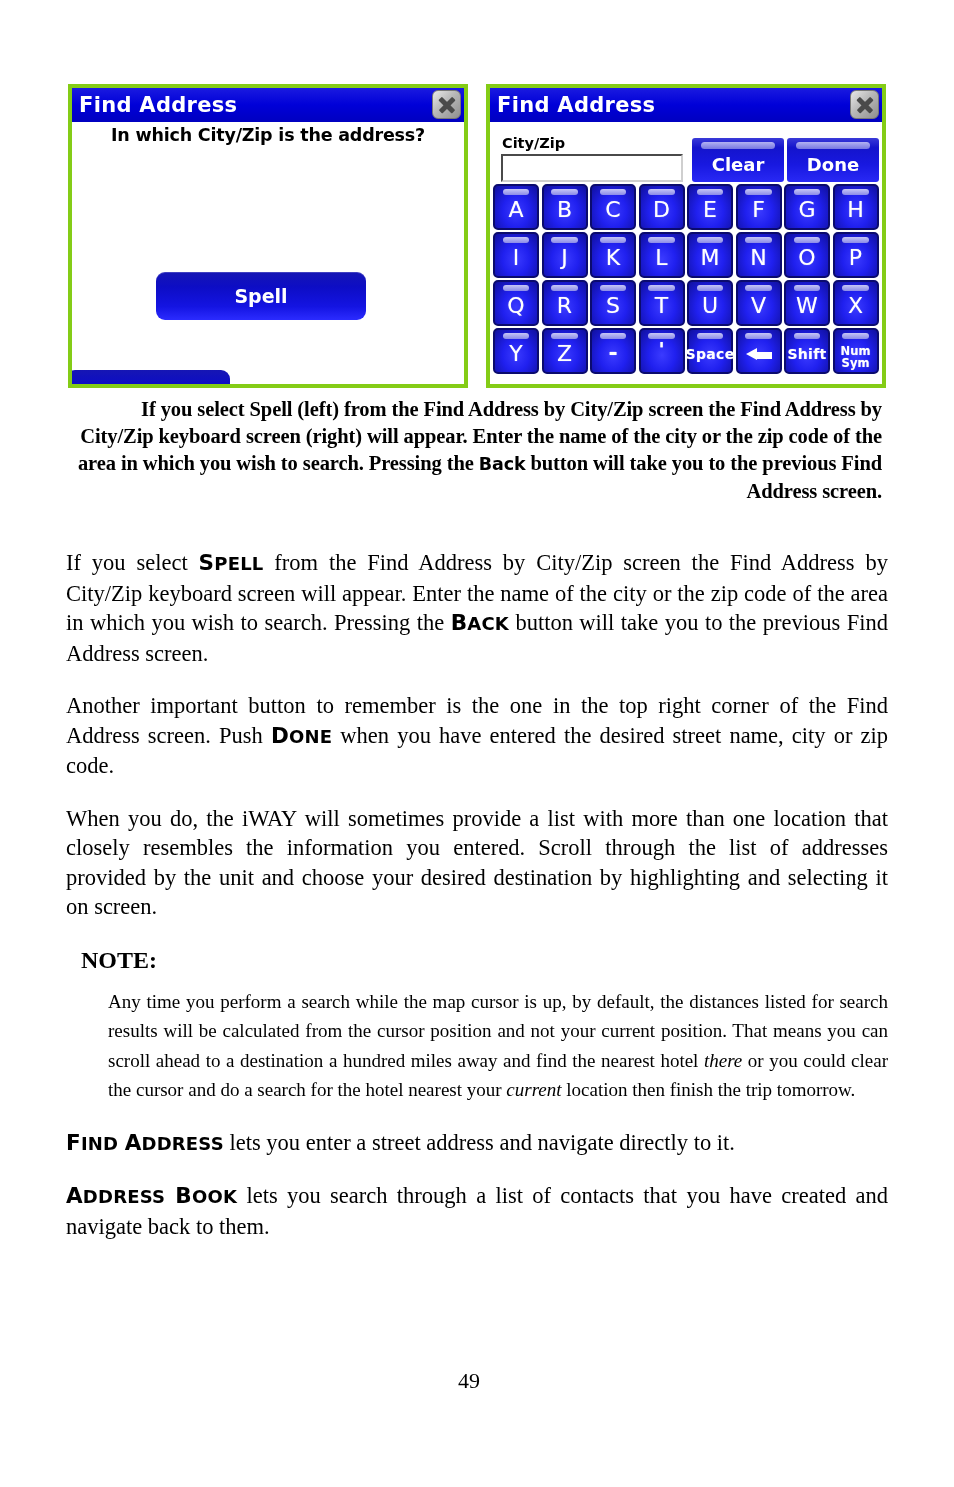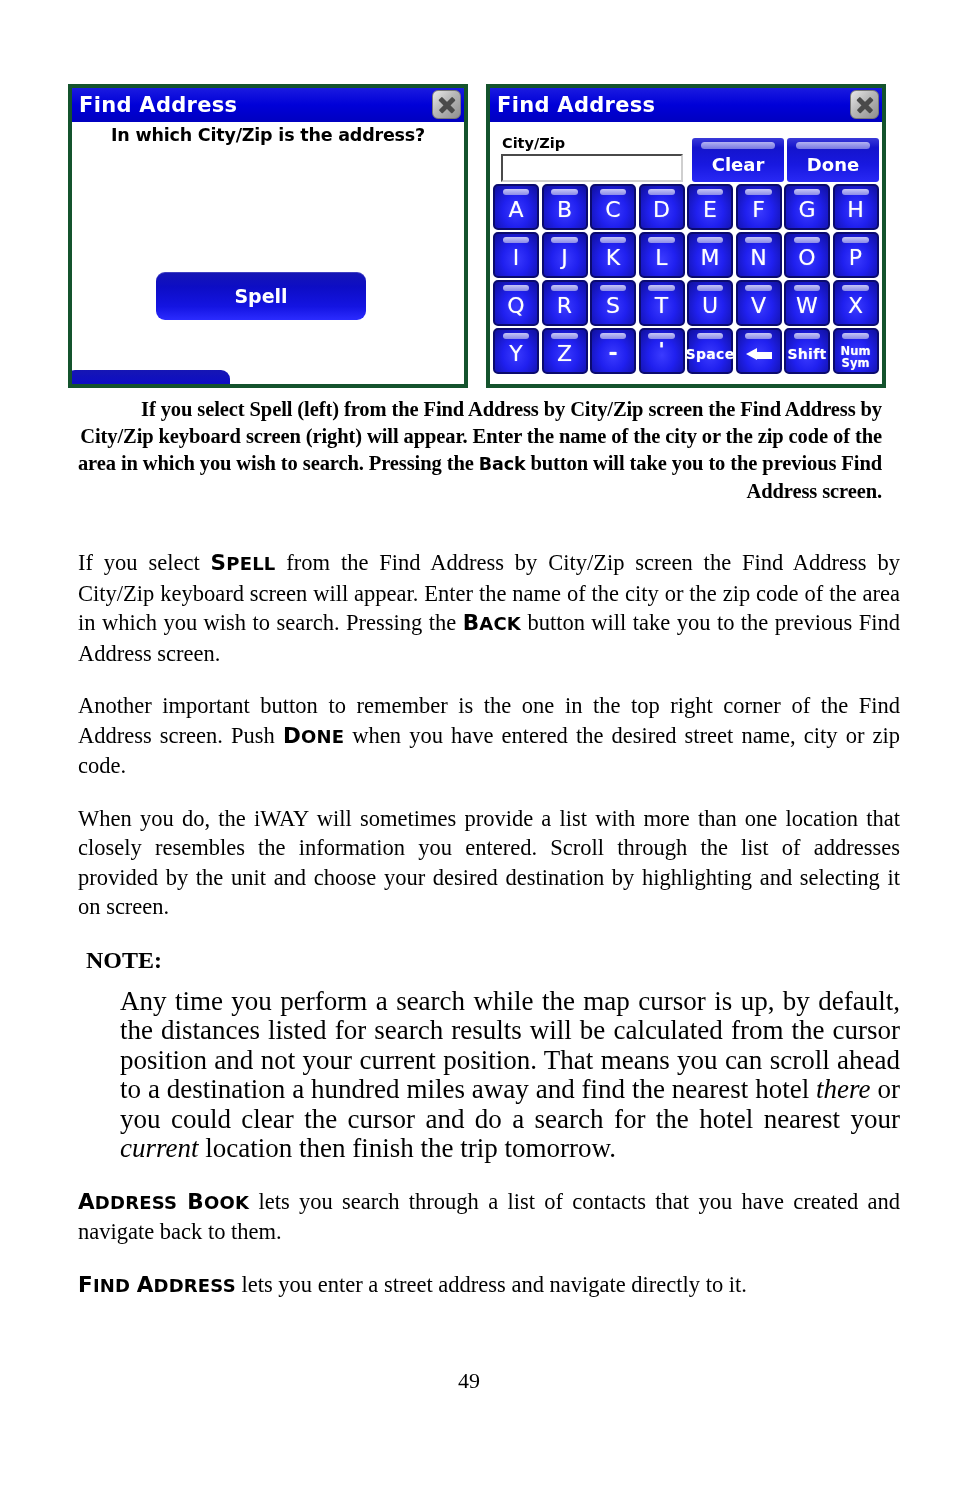--- a/index.html
+++ b/index.html
@@ -30,21 +30,21 @@
     top: 84px;
     width: 818px;
     height: 304px;
     display: flex;
     justify-content: space-between;
   }
 
   .device-screen {
     width: 400px;
     height: 304px;
-    border: 4px solid #14532d;
+    border: 4px solid #84cc16;
     background: #6d28d9;
     box-sizing: border-box;
     position: relative;
     overflow: hidden;
   }
 
   .titlebar {
     height: 34px;
     background: linear-gradient(to bottom, #1a1ae0 0%, #0000d8 50%, #0000c0 100%);
     background-color: #0000cc;
@@ -305,21 +305,21 @@
   }
   .caption .sc {
     font-family: "DejaVu Sans", sans-serif;
     font-weight: bold;
     font-size: 17.5px;
   }
 
   
   .body-block {
     position: absolute;
-    left: 78px;
+    left: 66px;
     top: 548px;
     width: 822px;
   }
   p.para {
     margin: 0 0 23px 0;
     font-family: "Liberation Serif", serif;
     font-size: 22.5px;
     line-height: 29.5px;
     text-align: justify;
     text-justify: inter-word;
@@ -331,27 +331,27 @@
     letter-spacing: 0.2px;
   }
   .smallcaps .cap { font-size: 21.5px; }
   em.it { font-style: italic; }
 
   .note-head {
     font-family: "Liberation Serif", serif;
     font-weight: bold;
     font-size: 24px;
     line-height: 30px;
-    margin: 0 0 3px 8px;
+    margin: 0 0 3px 15px;
   }
   .note-body {
     margin: 12px 0 23px 0;
     padding-left: 42px;
     font-family: "Liberation Serif", serif;
-    font-size: 27px;
+    font-size: 19px;
     line-height: 29.5px;
     text-align: justify;
   }
 
   .page-number {
     position: absolute;
     left: 0;
     top: 1368px;
     width: 938px;
     text-align: center;
@@ -564,25 +564,25 @@
 
     <p class="para">When you do, the iWAY will sometimes provide a list with more than one location that closely resembles the information you entered. Scroll through the list of addresses provided by the unit and choose your desired destination by highlighting and selecting it on screen.</p>
 
     <p class="note-head">NOTE:</p>
 
     <p class="note-body">
       <span>Any time you perform a search while the map cursor is up, by default, the distances listed for search results will be calculated from the cursor position and not your current position. That means you can scroll ahead to a destination a hundred miles away and find the nearest hotel </span><em class="it">there</em><span> or you could clear the cursor and do a search for the hotel nearest your </span><em class="it">current</em><span> location then finish the trip tomorrow.</span>
     </p>
 
     <p class="para">
+      <span class="smallcaps"><span class="cap">F</span>IND <span class="cap">A</span>DDRESS</span><span> lets you enter a street address and navigate directly to it.</span>
+    </p>
+
+    <p class="para">
       <span class="smallcaps"><span class="cap">A</span>DDRESS <span class="cap">B</span>OOK</span><span> lets you search through a list of contacts that you have created and navigate back to them.</span>
     </p>
 
-    <p class="para">
-      <span class="smallcaps"><span class="cap">F</span>IND <span class="cap">A</span>DDRESS</span><span> lets you enter a street address and navigate directly to it.</span>
-    </p>
-
 
   </div>
 
   <div class="page-number">49</div>
 
 </div>
 
 </body></html>

